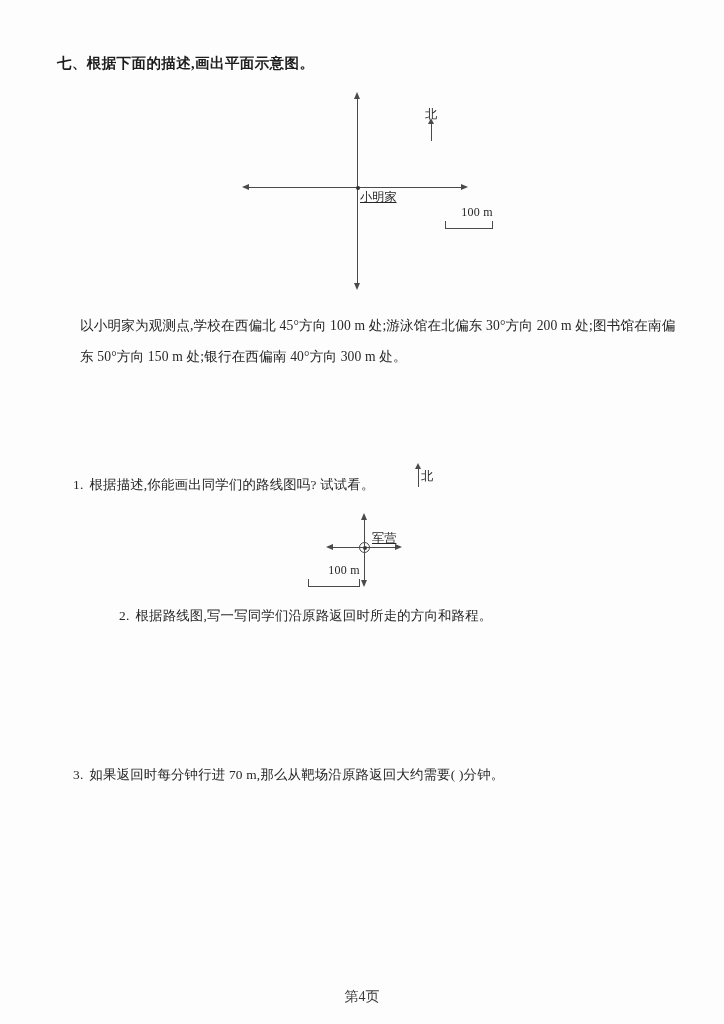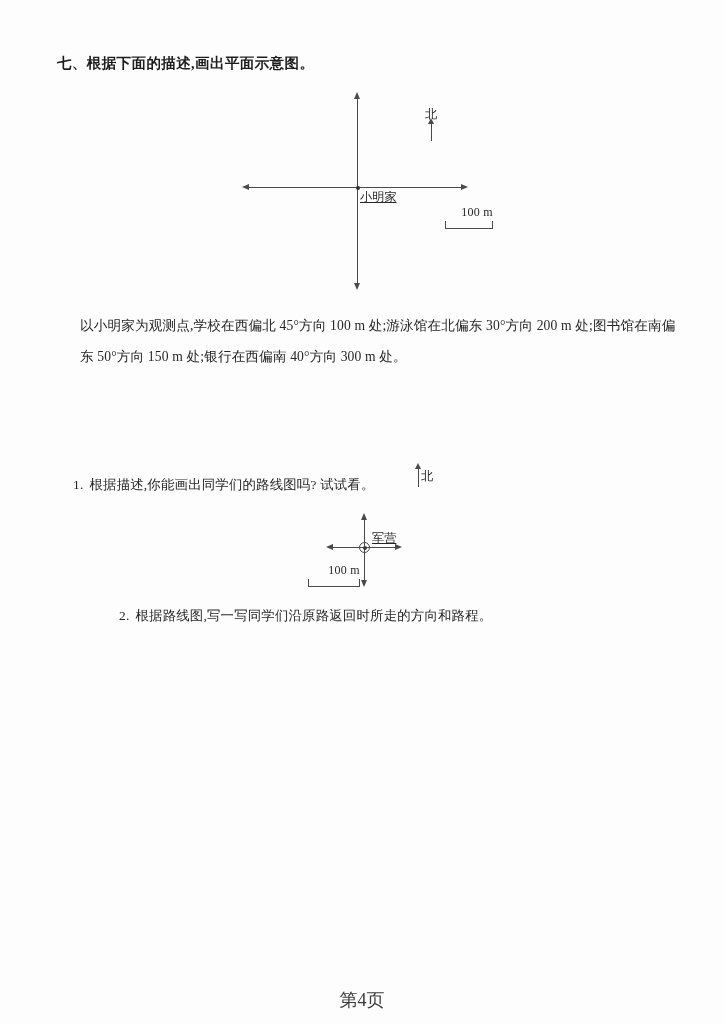--- a/index.html
+++ b/index.html
@@ -46,21 +46,21 @@
     white-space: nowrap;
     letter-spacing: 0.2px;
   }
   .sub .idx { margin-right: 6px; }
 
   .footer {
     position: absolute;
     left: 0;
     right: 0;
     text-align: center;
-    font-size: 18px;
+    font-size: 14px;
     color: #3a3a3a;
   }
 
   
   .diagram {
     position: absolute;
   }
   .axis-h, .axis-v {
     position: absolute;
     background: #4a4a4a;
@@ -246,16 +246,19 @@
     <div class="scale" style="left:8px; top:101px; width:52px;">
       <span class="s-text">100 m</span>
       <span class="s-bracket"></span>
     </div>
   </div>
 
   <div class="sub" style="left:73px; top:607px;margin-left:46px;">
     <span class="idx">2.</span><span>根据路线图,写一写同学们沿原路返回时所走的方向和路程。</span>
   </div>
 
+  <div class="sub" style="left:73px; top:766px;">
+    <span class="idx">3.</span><span>如果返回时每分钟行进 70 m,那么从靶场沿原路返回大约需要(    )分钟。</span>
+  </div>
 
   <div class="footer" style="top:988px;">第4页</div>
 
 </div>
 
 </body></html>

